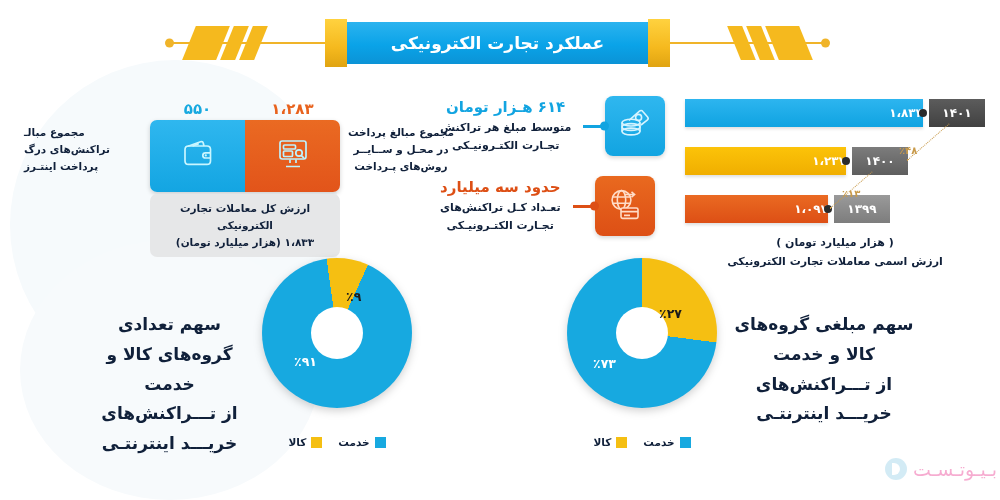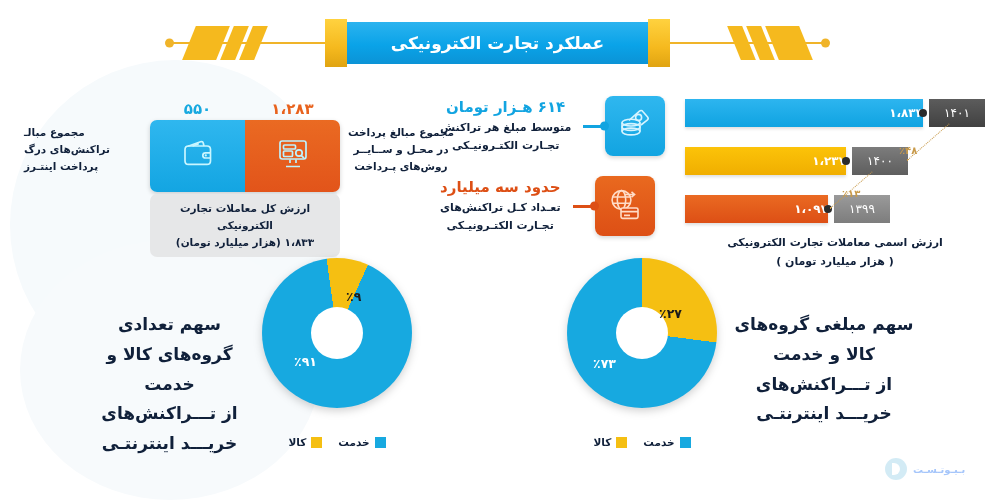--- a/index.html
+++ b/index.html
@@ -233,21 +233,21 @@
   .bar-row.r3 { top: 96px; }
 
   .bar-year {
     width: 56px; height: 28px;
     flex: 0 0 auto;
     display: flex;
     align-items: center;
     justify-content: center;
     color: #ffffff;
     font-size: 12px;
-    font-weight: normal;
+    font-weight: bold;
     margin-left: 6px;
   }
   .bar-year.dark { background: linear-gradient(180deg,#5c5c5c,#414141); }
   .bar-year.mid  { background: linear-gradient(180deg,#7c7c7c,#5e5e5e); }
   .bar-year.lite { background: linear-gradient(180deg,#9a9a9a,#7d7d7d); }
 
   .bar-track { position: relative; height: 28px; flex: 1 1 auto; }
   .bar-fill {
     height: 28px;
     display: flex;
@@ -367,21 +367,21 @@
     position: relative;
   }
   .wm-mark::after {
     content: "";
     position: absolute;
     left: 7px; top: 5px;
     width: 8px; height: 12px;
     border-radius: 0 8px 8px 0;
     background: #ffffff;
   }
-  .wm-text { font-size: 10px; font-weight: bold; color: #3b82f6; }
+  .wm-text { font-size: 19px; font-weight: normal; color: #ec4899; }
 </style>
 </head>
 <body>
 
 <div class="stage">
 
   <div class="bg-blob blob-a"></div>
   <div class="bg-blob blob-b"></div>
 
   <div class="banner">
@@ -525,22 +525,22 @@
       </div>
     </div>
 
     <div class="growth-line" style="left:222px; top:62px; width:56px; transform:rotate(-41deg);"></div>
     <div class="growth-line" style="left:145px; top:110px; width:56px; transform:rotate(-41deg);"></div>
 
     <div class="growth-label" style="left:214px; top:47px;">٪۴۸</div>
     <div class="growth-label" style="left:157px; top:90px;">٪۱۳</div>
 
     <div class="bar-caption">
+      <div>( هزار میلیارد تومان )</div>
       <div>ارزش اسمی معاملات تجارت الکترونیکی</div>
-      <div>( هزار میلیارد تومان )</div>
     </div>
   </div>
 
   <div class="donut-block left">
     <div class="donut" id="donut-left" style="background: conic-gradient(from 352deg, rgb(245, 191, 18) 0deg, rgb(245, 191, 18) 32.4deg, rgb(23, 169, 224) 32.4deg, rgb(23, 169, 224) 360deg);">
       <div class="donut-hole"></div>
       <span class="donut-pct pct-blue" style="left:32px; top:96px;">٪۹۱</span>
       <span class="donut-pct pct-yellow" style="left:84px; top:31px;">٪۹</span>
     </div>
     <div class="donut-caption for-left">

